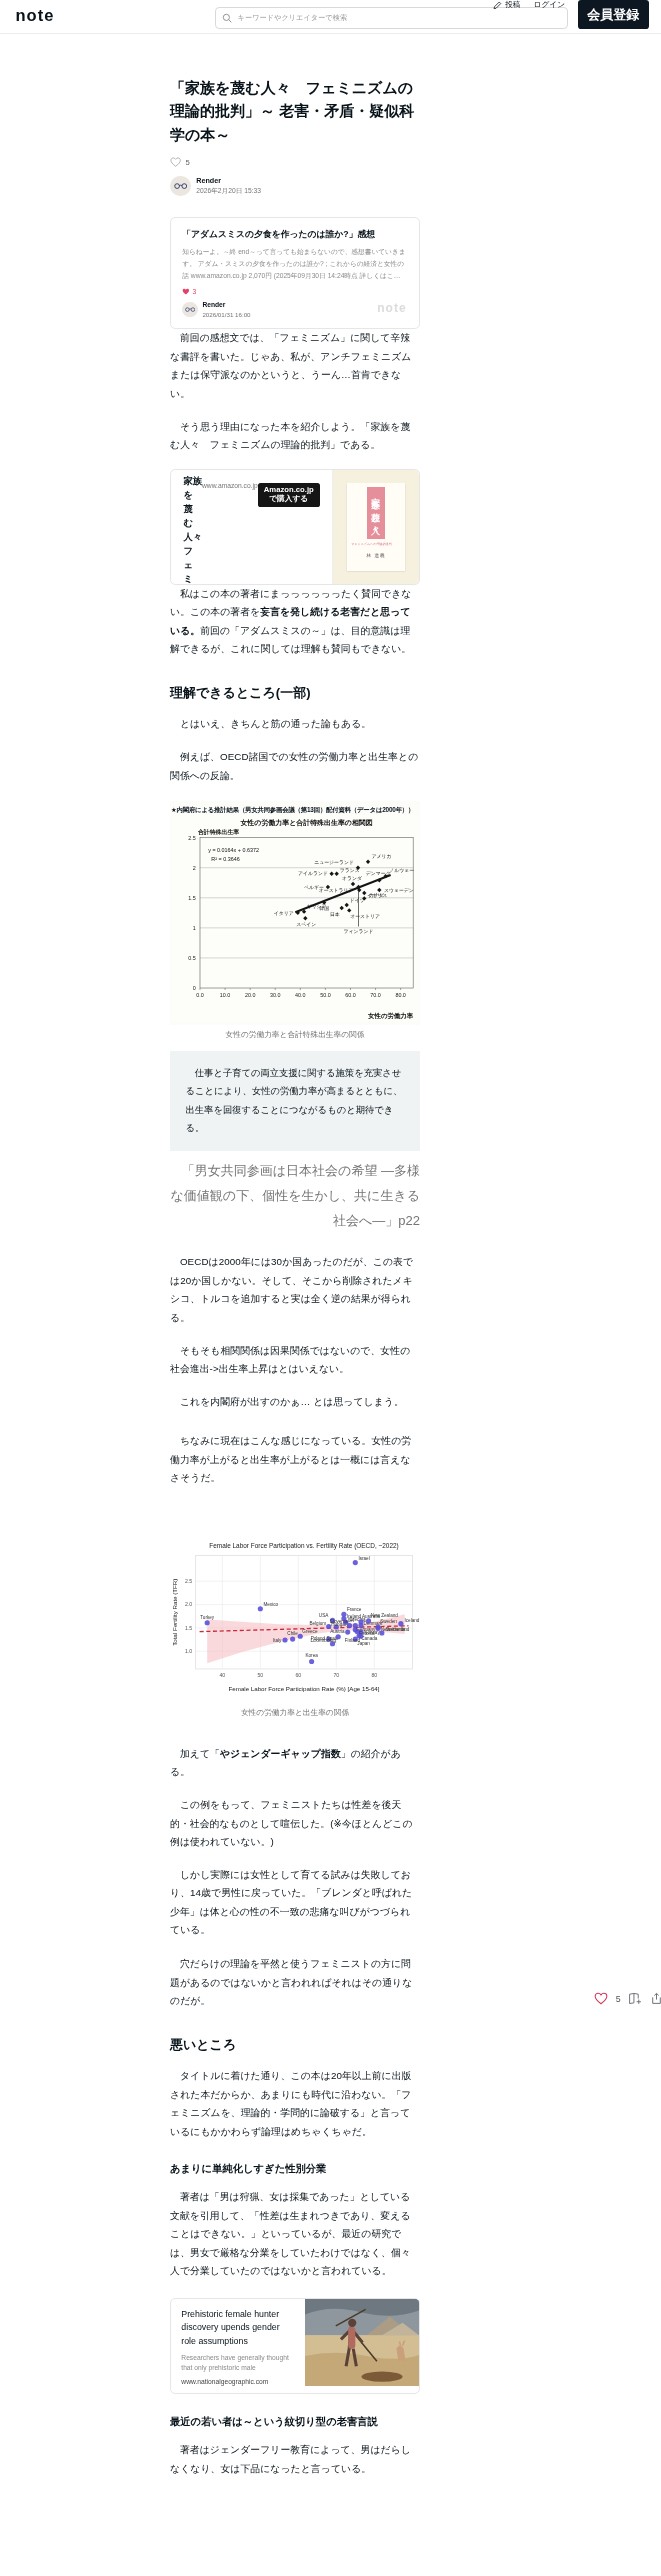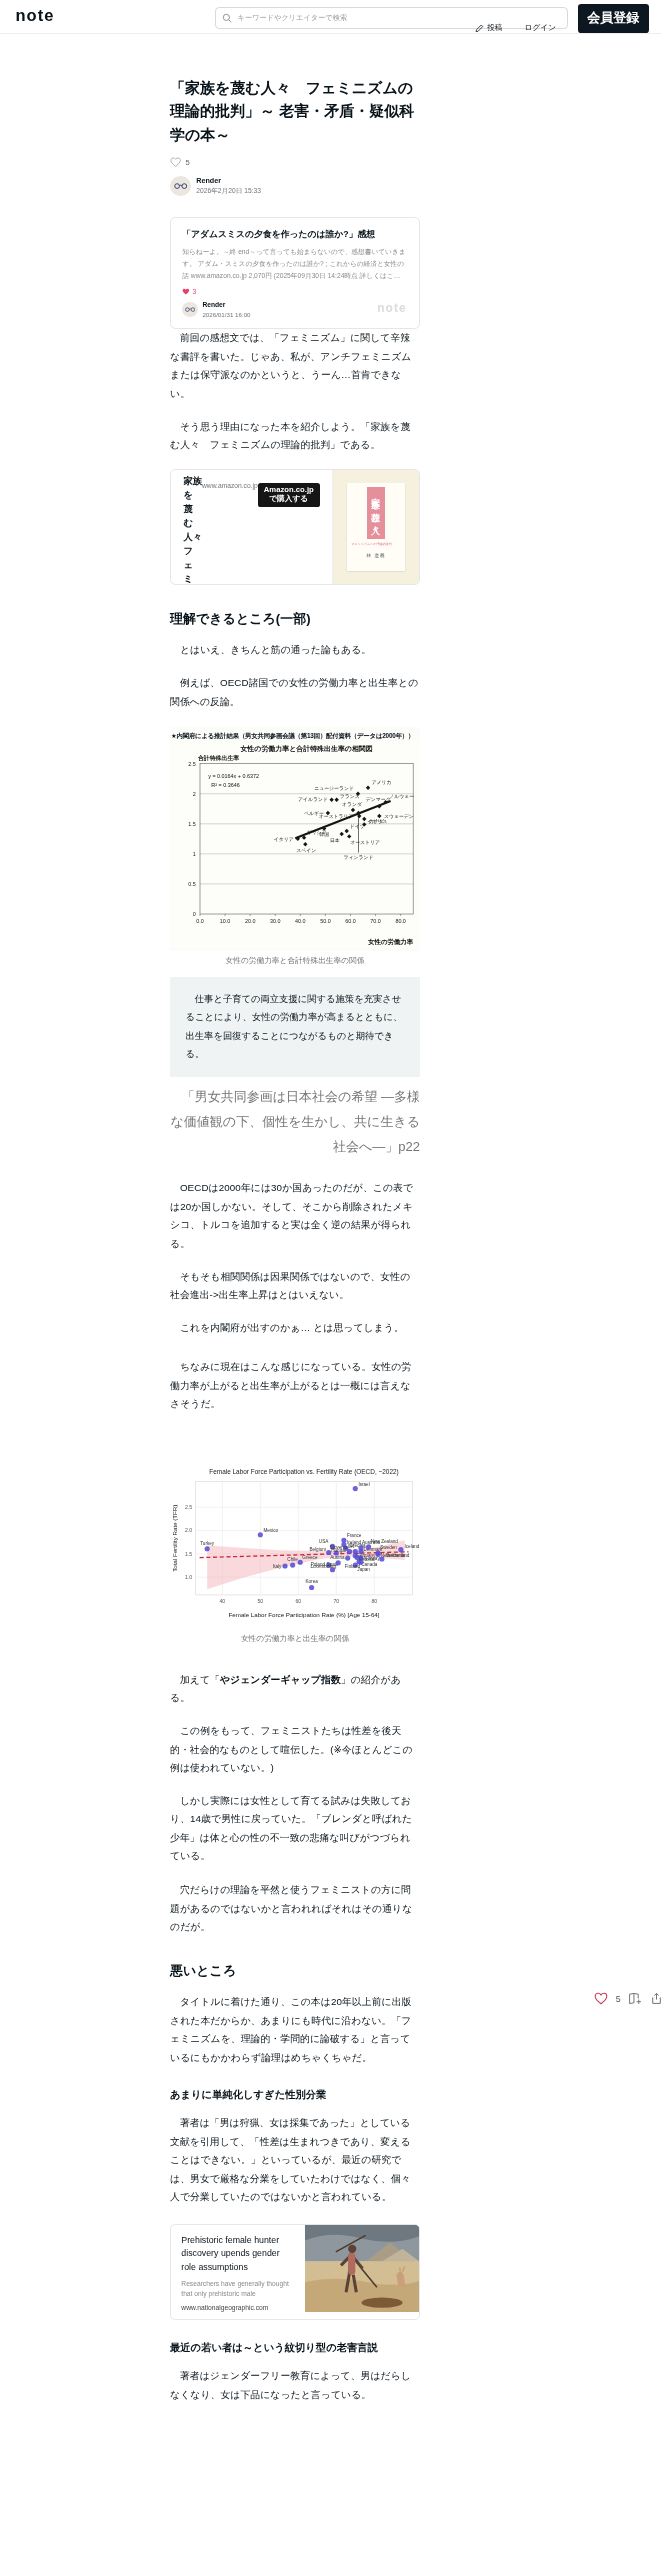--- a/index.html
+++ b/index.html
@@ -8,21 +8,21 @@
     font-family:"Liberation Sans","DejaVu Sans",sans-serif;color:#08131a;
   }
   
   .header{height:33px;border-bottom:0.5px solid #ededed;position:relative;background:#fff}
   .logo{position:absolute;left:15.5px;top:6.2px;font-size:16.5px;font-weight:bold;letter-spacing:1px;color:#08131a}
   .search-wrap{position:absolute;left:215px;top:7px;width:353px;height:21.6px}
   .search-input{width:100%;height:100%;box-sizing:border-box;border:0.5px solid #d9d9d9;border-radius:4.1px;
     padding:0 7.2px 0 21.6px;font-size:7.2px;color:#333;outline:none;font-family:inherit}
   .search-input::placeholder{color:#9b9b9b}
   .search-ico{position:absolute;left:6.7px;top:5.7px}
-  .hdr-right{position:absolute;right:13.4px;top:0;height:33px;display:flex;align-items:flex-end;gap:22px}
+  .hdr-right{position:absolute;right:13.4px;top:0;height:33px;display:flex;align-items:flex-start;gap:13px}
   .hdr-link{font-size:7.7px;color:#08131a;display:flex;align-items:center;gap:3.1px;cursor:pointer}
   .signup-btn{background:#0d1722;color:#fff;font-weight:bold;font-size:13px;border:none;border-radius:3.1px;
     padding:5.7px 9.3px;cursor:pointer;font-family:inherit}
   
   .container{width:250px;margin-left:170px}
   h1.title{font-size:15px;line-height:1.55;font-weight:bold;margin:0;padding-top:42px}
   .like-row{display:flex;align-items:center;gap:4.1px;margin-top:11.3px;color:#60676d;font-size:7.7px}
   .author-row{display:flex;gap:5.7px;margin-top:8.2px;align-items:center}
   .avatar{width:20.6px;height:20.6px;border-radius:50%;background:#ece6e0;display:flex;align-items:center;justify-content:center;flex-shrink:0}
   .avatar.sm{width:15.5px;height:15.5px}
@@ -162,20 +162,21 @@
     </div>
     <div class="amazon-right">
       <div class="book-cover">
         <div class="book-pink">家族を蔑む人々</div>
         <div class="book-sub">フェミニズムへの理論的批判</div>
         <div class="book-author">林 道義</div>
       </div>
     </div>
   </div>
 
+  <p class="body first-para"><span>　私はこの本の著者にまっっっっっったく賛同できない。この本の著者を</span><b>妄言を発し続ける老害だと思っている。</b><span>前回の「アダムスミスの～」は、目的意識は理解できるが、これに関しては理解も賛同もできない。</span></p>
 
   <h2 class="sec">理解できるところ(一部)</h2>
   <p class="body">　とはいえ、きちんと筋の通った論もある。</p>
   <p class="body">　例えば、OECD諸国での女性の労働力率と出生率との関係への反論。</p>
 
   <div class="figure fig-scan">
     <div class="fig1-header">★内閣府による推計結果（男女共同参画会議（第13回）配付資料（データは2000年））</div>
     <svg id="fig1-svg" width="248" height="207" viewBox="0 0 481 402">
         <rect x="0" y="0" width="481" height="402" fill="#fdfdfa"></rect>
         <text x="263" y="20" font-size="13.5" text-anchor="middle" fill="#111" font-family="Liberation Sans, DejaVu Sans, sans-serif" font-weight="bold">女性の労働力率と合計特殊出生率の相関図</text>

